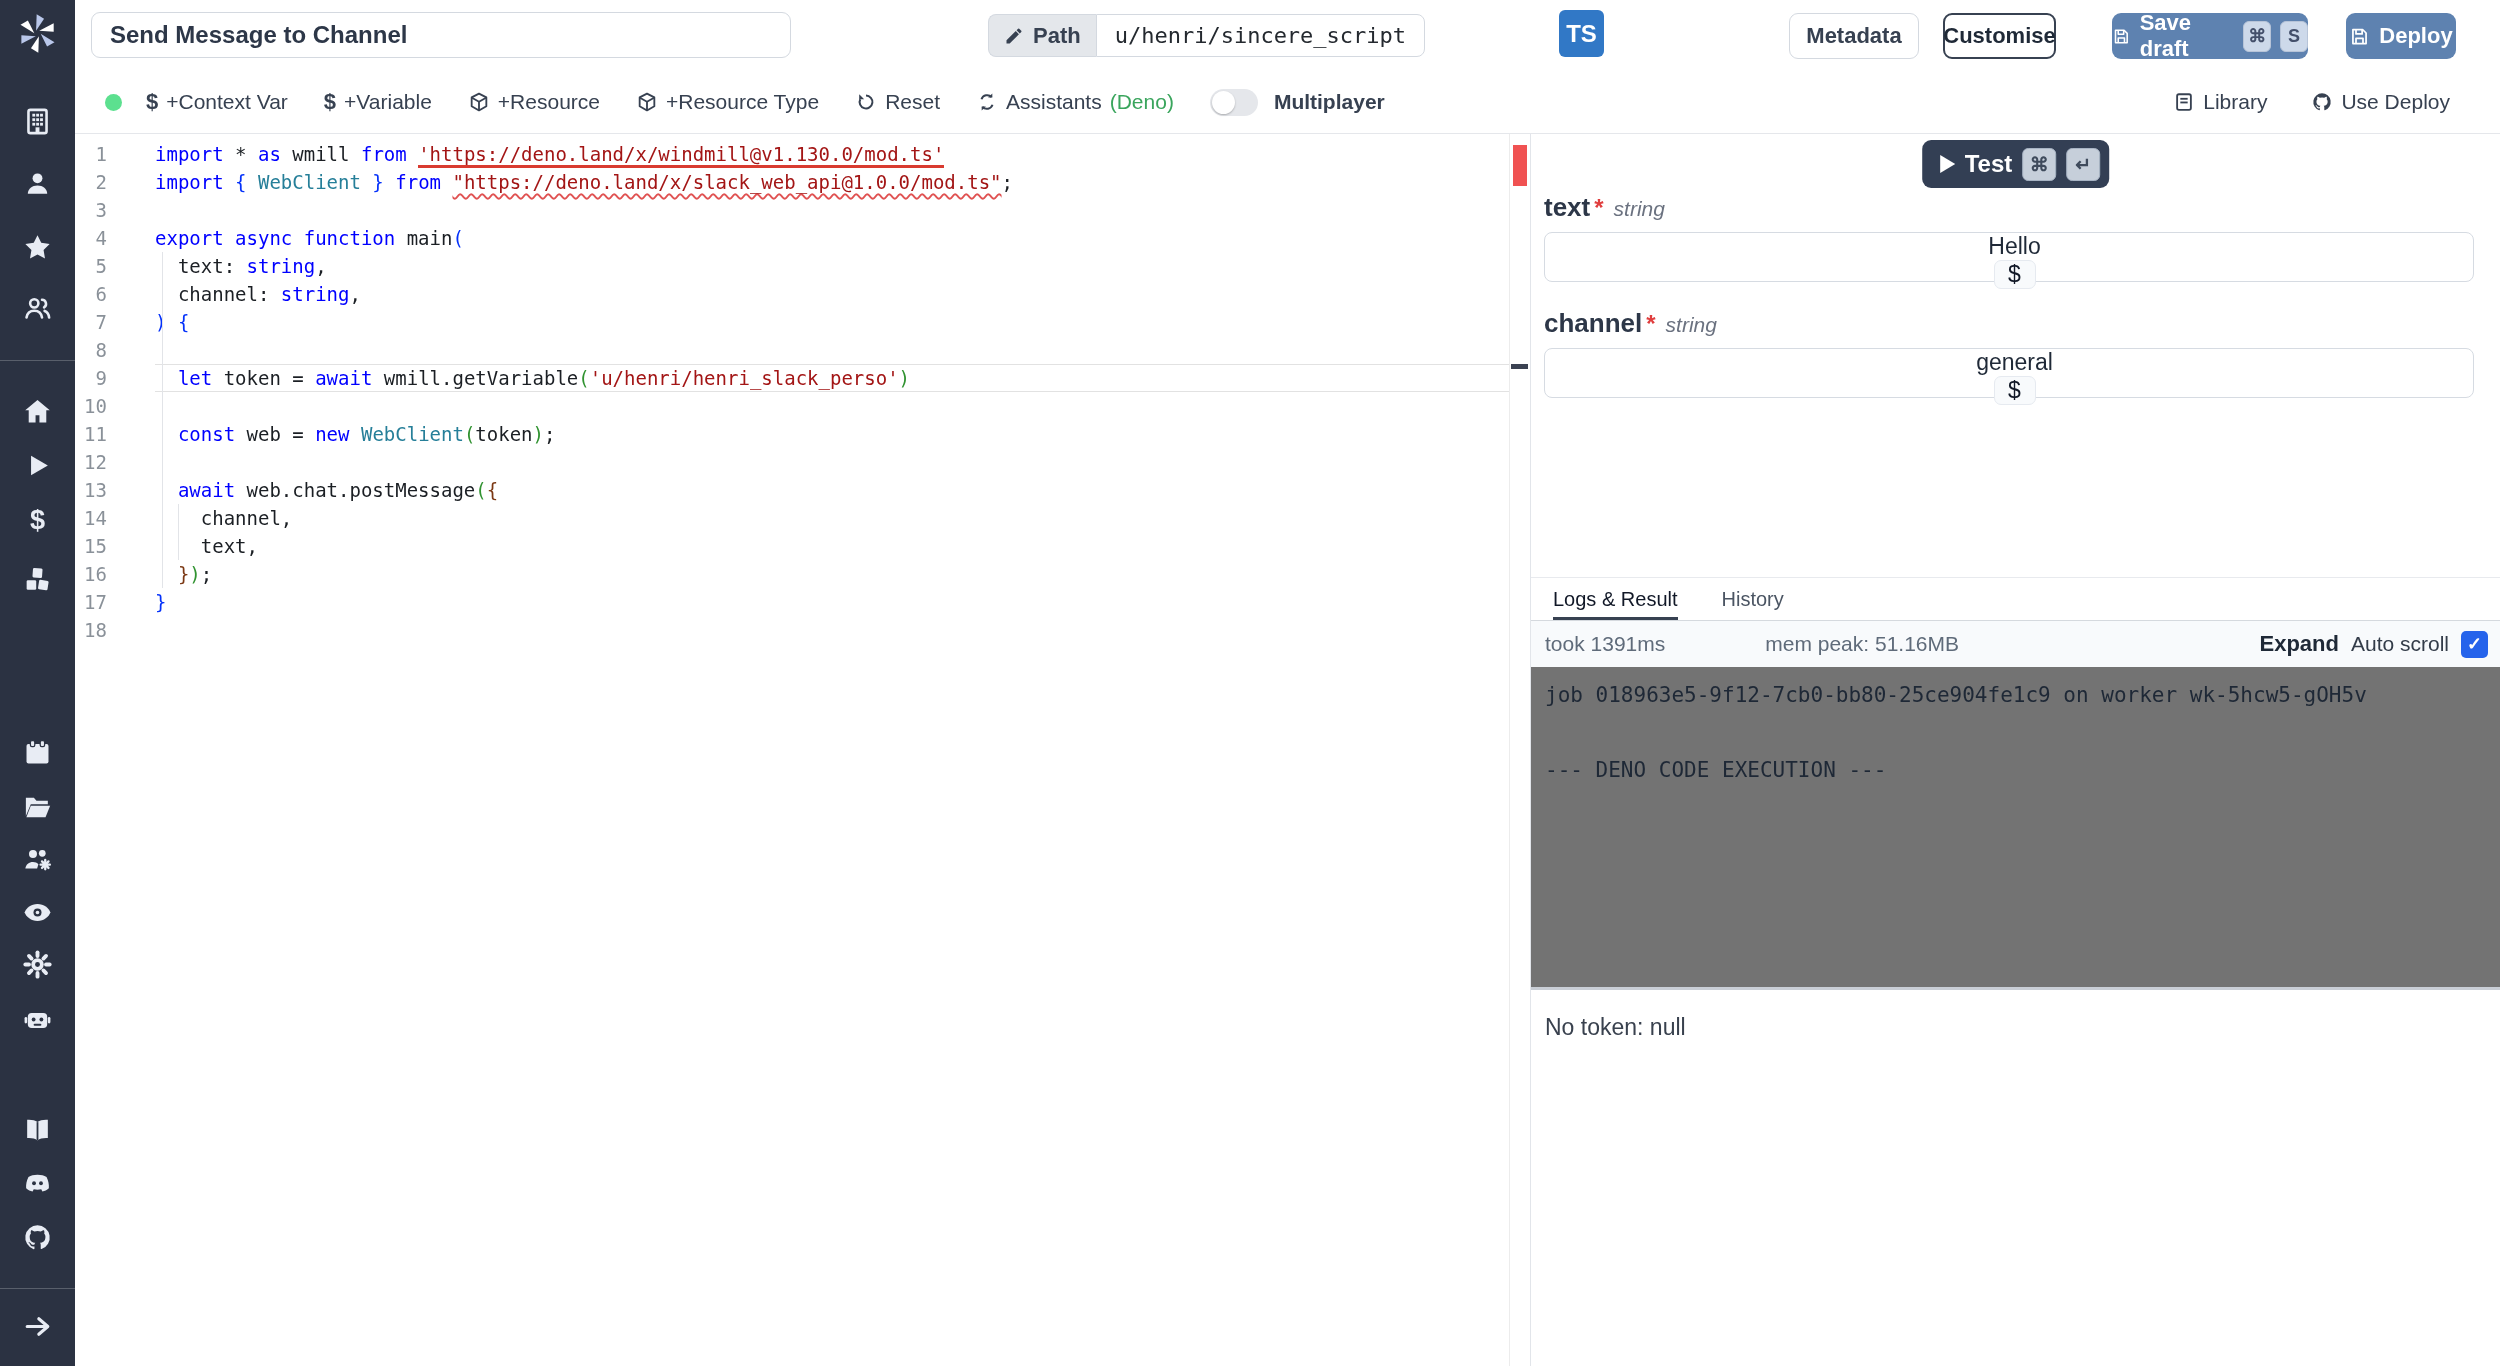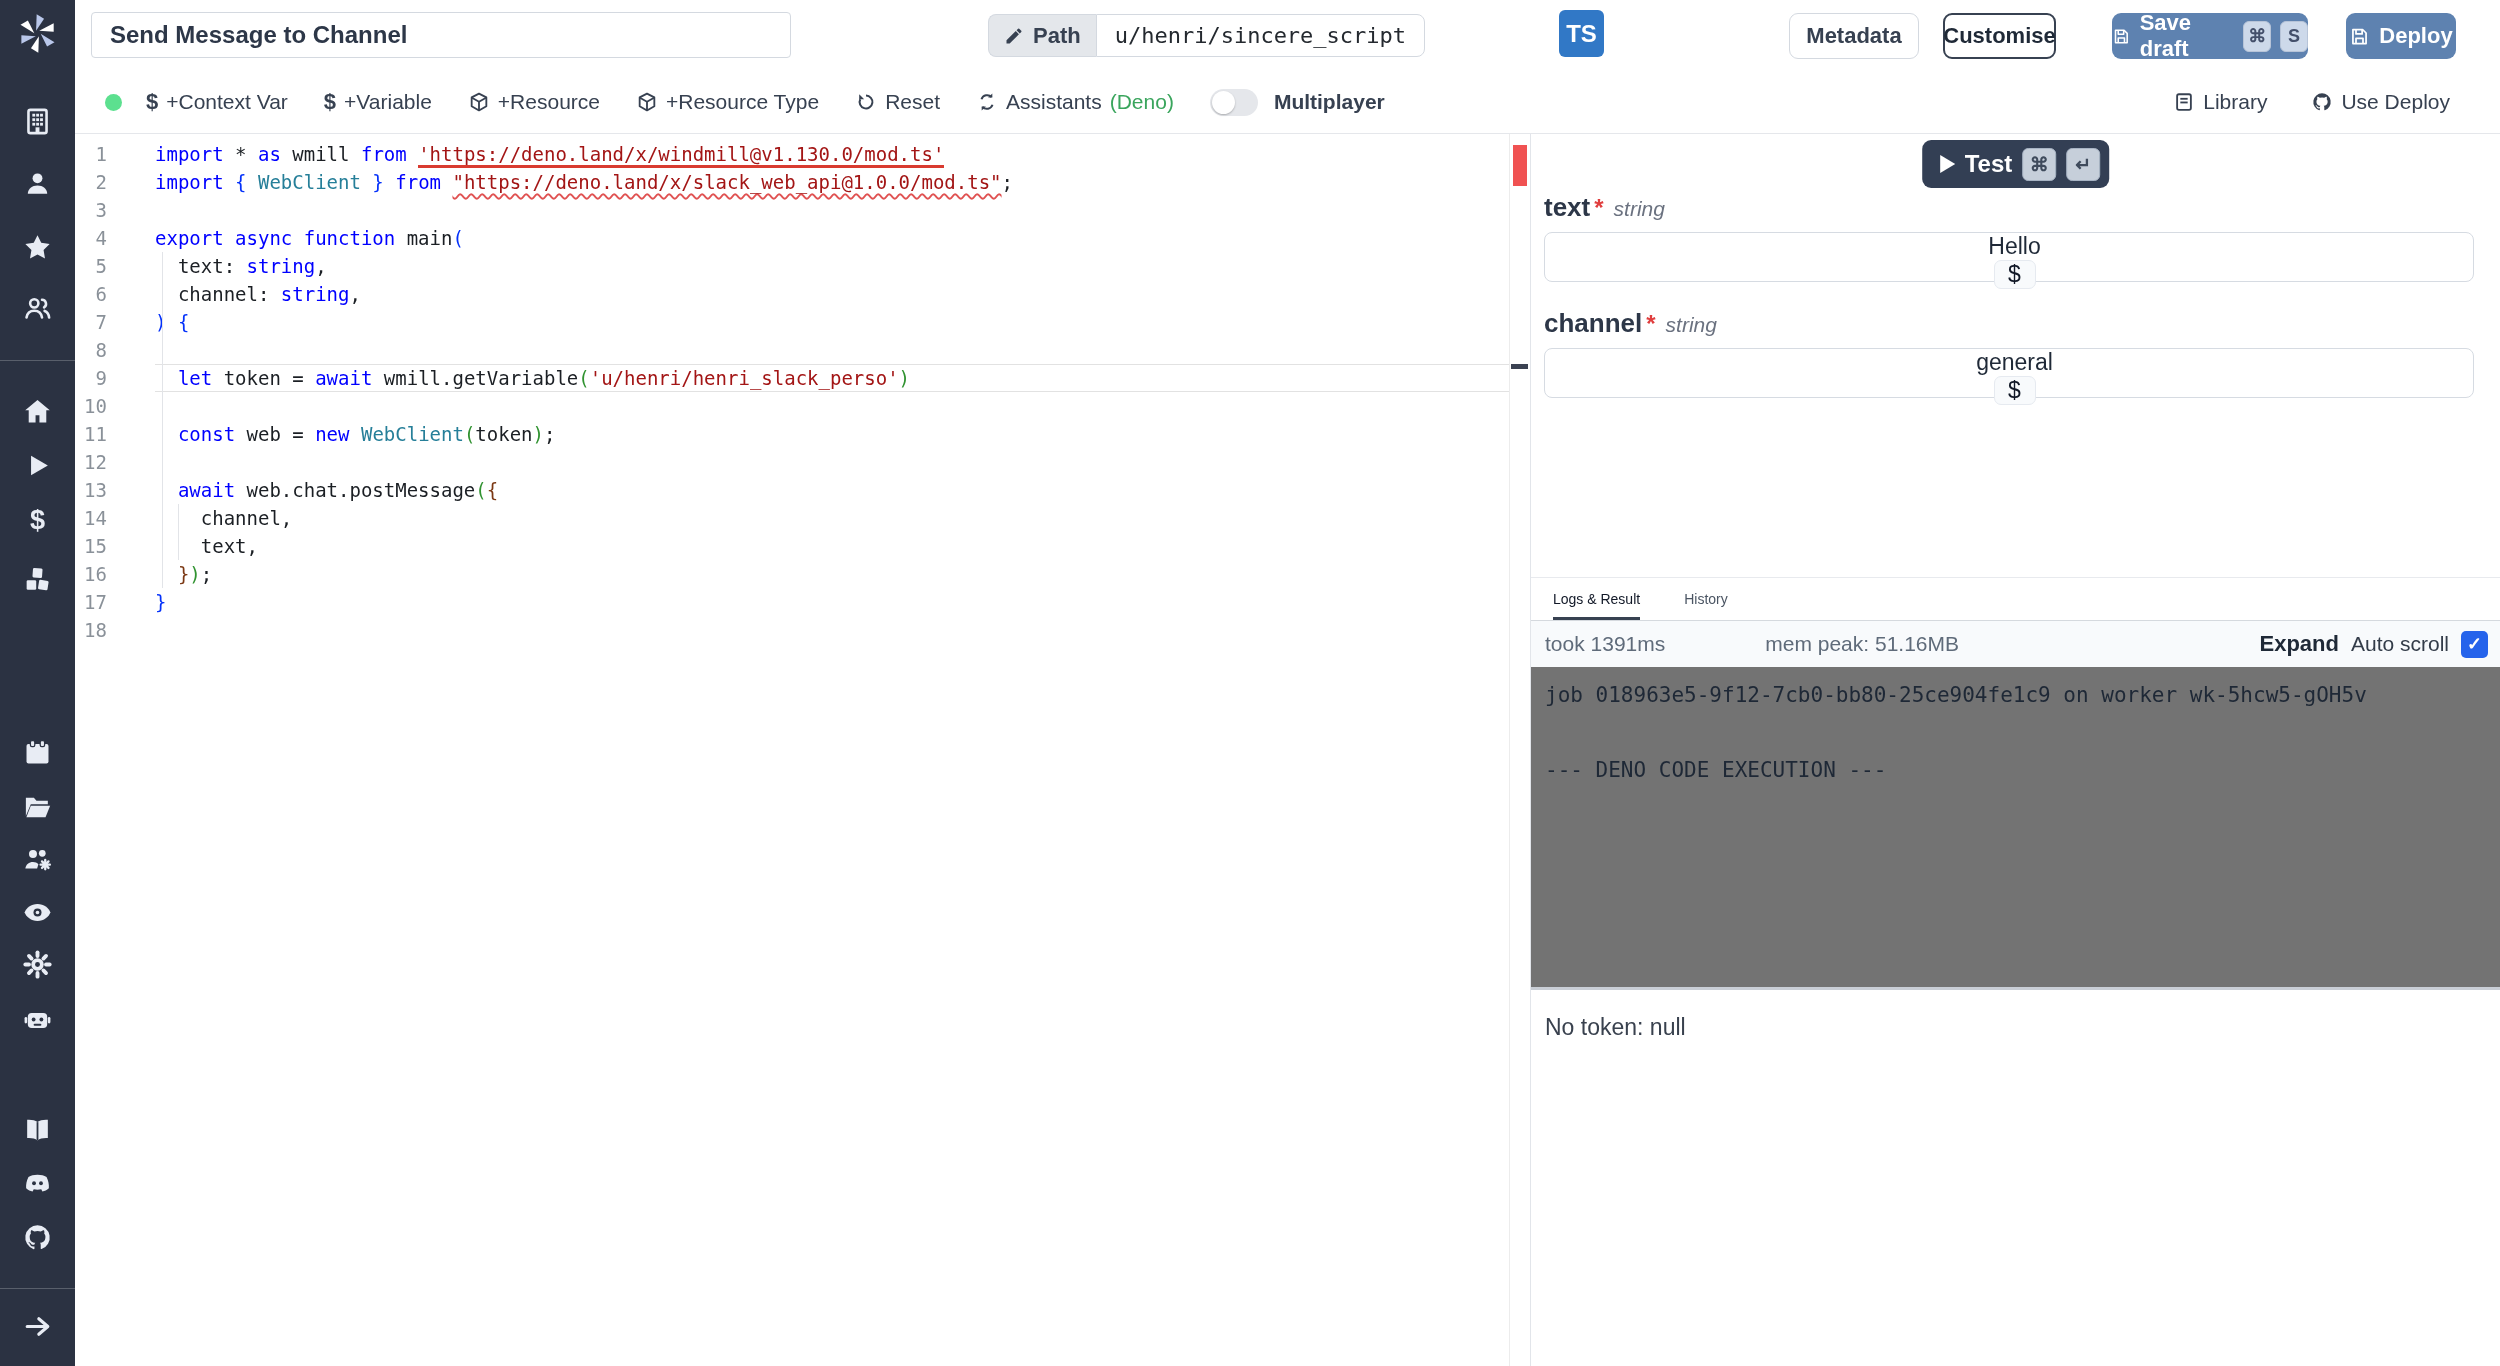--- a/index.html
+++ b/index.html
@@ -10,21 +10,21 @@
   
   .sidebar{position:absolute;left:0;top:0;width:75px;height:1366px;background:#2b3242;}
   .logo{position:absolute;left:14px;top:10px;width:47px;height:47px;}
   .sb-icon{position:absolute;left:22px;width:31px;height:31px;color:#e8ecf4;cursor:pointer;}
   .sb-icon svg{width:31px;height:31px;}
   .sb-div{position:absolute;left:0;width:75px;height:1px;background:rgba(255,255,255,.22);}
 
   
   .topbar{position:absolute;left:75px;top:0;right:0;height:71px;background:#fff;border-bottom:1px solid #e5e7eb;}
   .title-input{position:absolute;left:16px;top:12px;width:700px;height:46px;box-sizing:border-box;
-      border:1px solid #d4d9e0;border-radius:4px;padding:0 18px;font-family:"Liberation Sans",sans-serif;
+      border:1px solid #d4d9e0;border-radius:9px;padding:0 18px;font-family:"Liberation Sans",sans-serif;
       font-size:24px;font-weight:700;color:#2d3748;outline:none;}
   .path-group{position:absolute;left:913px;top:14px;height:43px;display:flex;}
   .path-chip{display:flex;align-items:center;gap:9px;background:#e4e7eb;border:1px solid #d4d9e0;border-right:none;
       border-radius:8px 0 0 8px;padding:0 15px;font-size:22px;font-weight:600;color:#374151;}
   .path-chip svg{width:20px;height:20px;color:#374151;}
   .path-value{display:flex;align-items:center;background:#fff;border:1px solid #d4d9e0;border-radius:0 8px 8px 0;
       padding:0 18px;font-family:"DejaVu Sans Mono",monospace;font-size:22px;color:#24292f;}
   .ts-badge{position:absolute;left:1484px;top:10px;width:45px;height:47px;background:#3178c6;border-radius:6px;
       color:#fff;font-weight:800;font-size:24px;display:flex;align-items:center;justify-content:center;}
   .btn{position:absolute;top:13px;height:46px;box-sizing:border-box;border-radius:9px;font-size:22px;font-weight:600;
@@ -85,21 +85,21 @@
   .finput{margin-top:9px;height:50px;box-sizing:border-box;border:1px solid #d6dbe2;border-radius:8px;background:#fff;
       display:flex;align-items:center;padding:0 5px 0 16px;flex-direction:column;}
   .fvalue{font-size:23px;color:#1f2937;flex:1;}
   .fpill{width:40px;height:40px;border:1px solid #e6eaf0;background:#f8fafc;border-radius:7px;display:flex;
       align-items:center;justify-content:center;font-size:23px;color:#111827;cursor:pointer;}
   .flabel:first-child{margin-top:0;}
 
   .logs{position:absolute;top:443px;left:0;right:0;bottom:0;display:flex;flex-direction:column;}
   .tabsrow{height:42px;flex:none;background:#fff;border-top:1px solid #e8eaee;border-bottom:1px solid #d5d9de;
       display:flex;align-items:stretch;padding-left:22px;gap:44px;}
-  .tab{display:flex;align-items:center;font-size:14px;color:#4b5563;cursor:pointer;}
+  .tab{display:flex;align-items:center;font-size:20px;color:#4b5563;cursor:pointer;}
   .tab.active{color:#111827;font-weight:500;box-shadow:inset 0 -3px 0 #374151;}
   .metarow{height:46px;flex:none;background:#f8fafc;display:flex;align-items:center;padding:0 12px 0 14px;}
   .meta-took{font-size:21px;color:#5f6b7a;}
   .meta-mem{font-size:21px;color:#5f6b7a;margin-left:100px;}
   .meta-expand{margin-left:auto;font-size:22px;font-weight:700;color:#1f2937;cursor:pointer;}
   .meta-autoscroll{font-size:21px;color:#333c49;margin-left:12px;}
   .checkbox{width:27px;height:27px;border-radius:5px;background:#2563eb;color:#fff;display:flex;align-items:center;
       justify-content:center;font-size:18px;font-weight:700;margin-left:12px;cursor:pointer;}
   .logbody{height:320px;flex:none;background:#737373;overflow:hidden;}
   .logbody pre{margin:0;padding:16px 14px;font-family:"DejaVu Sans Mono",monospace;font-size:21px;line-height:25px;color:#1e2836;}

